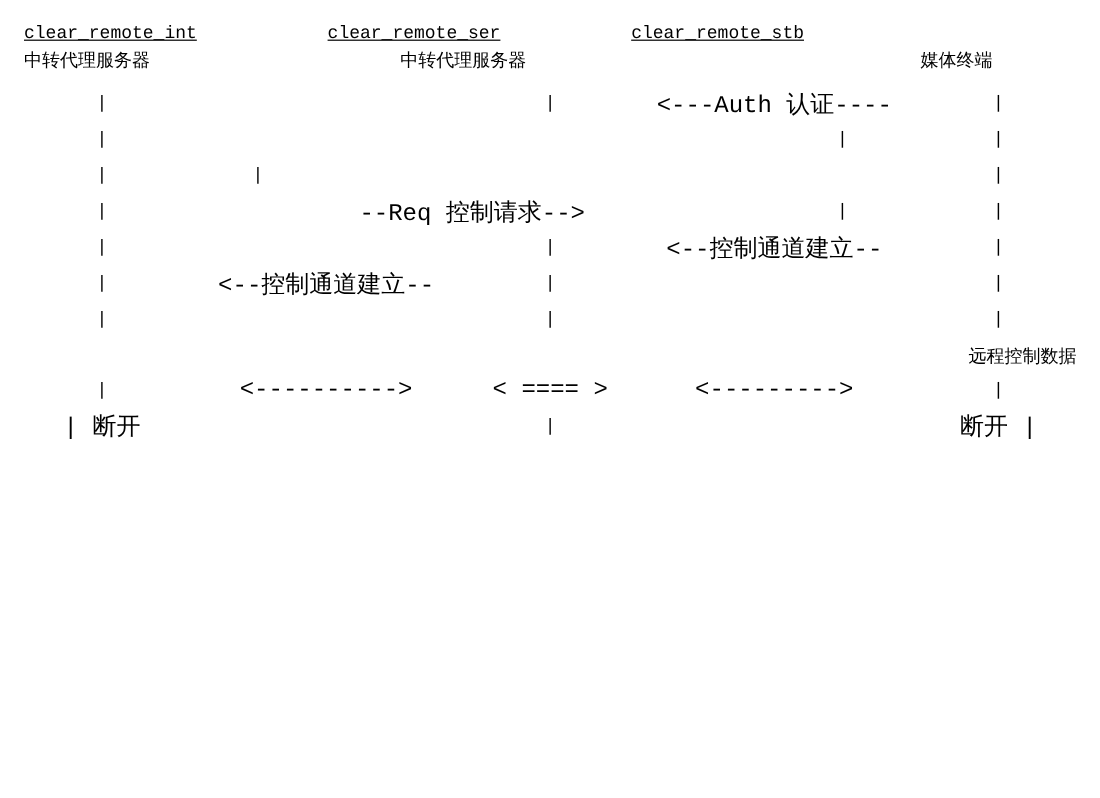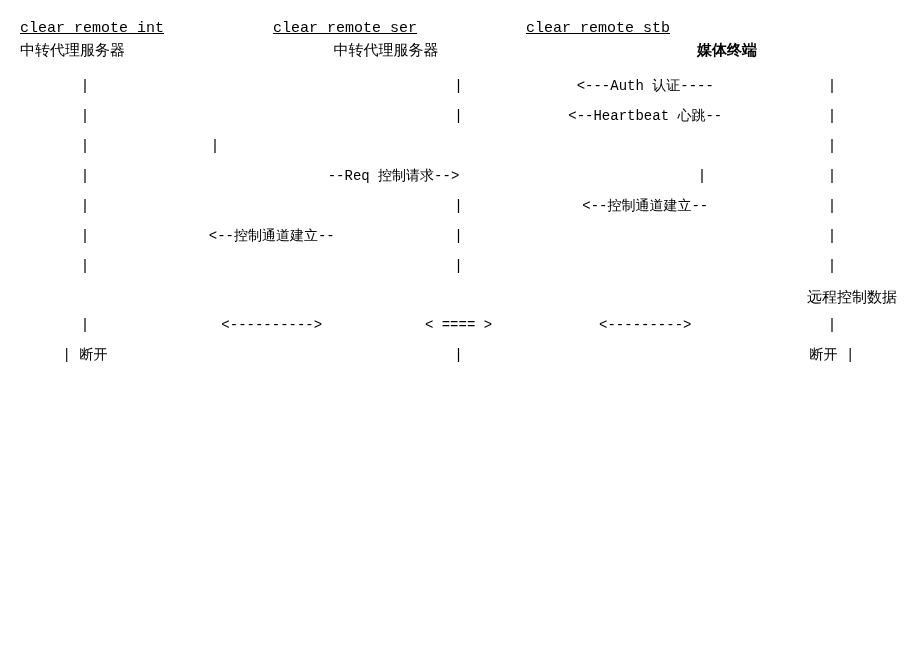--- a/index.html
+++ b/index.html
@@ -69,35 +69,35 @@
     }
     .col-right {
       width: 130px;
       text-align: center;
       flex-shrink: 0;
     }
     .pipe {
       font-size: 15px;
     }
     .msg-text {
-      font-size: 14px;
+      font-size: 20px;
       white-space: nowrap;
     }
     .center-label {
       text-align: right;
       font-size: 15px;
       margin: 8px 0 4px 0;
     }
     
     .h1 { width: 200px; text-align: left; }
     .h2 { width: 250px; text-align: center; }
     .h3 { width: 200px; text-align: right; }
     .s1 { width: 200px; text-align: left; }
     .s2 { width: 250px; text-align: left; }
-    .s3 { width: 200px; text-align: left; font-weight: bold; }
+    .s3 { width: 200px; text-align: center; }
   </style>
 </head>
 <body>
 
 <div class="diagram">
 
   <div class="header-row">
     <span class="header-item h1">clear_remote_int</span>
     <span class="header-item h2">clear_remote_ser</span>
     <span class="header-item h3">clear_remote_stb</span>
@@ -116,21 +116,20 @@
       <span class="col-mid-left"></span>
       <span class="col-mid pipe">|</span>
       <span class="col-mid-right msg-text">&lt;---Auth 认证----</span>
       <span class="col-right pipe">|</span>
     </div>
 
     <div class="seq-row">
       <span class="col-left pipe">|</span>
       <span class="col-mid-left"></span>
       <span class="col-mid pipe">|</span>
-      <span class="col-mid-right msg-text">&lt;--Heartbeat 心跳--</span>
       <span class="col-right pipe">|</span>
     </div>
 
     <div class="seq-row">
       <span class="col-left pipe">|</span>
       <span class="col-mid pipe">|</span>
       <span class="col-mid-right"></span>
       <span class="col-right pipe">|</span>
     </div>
 

